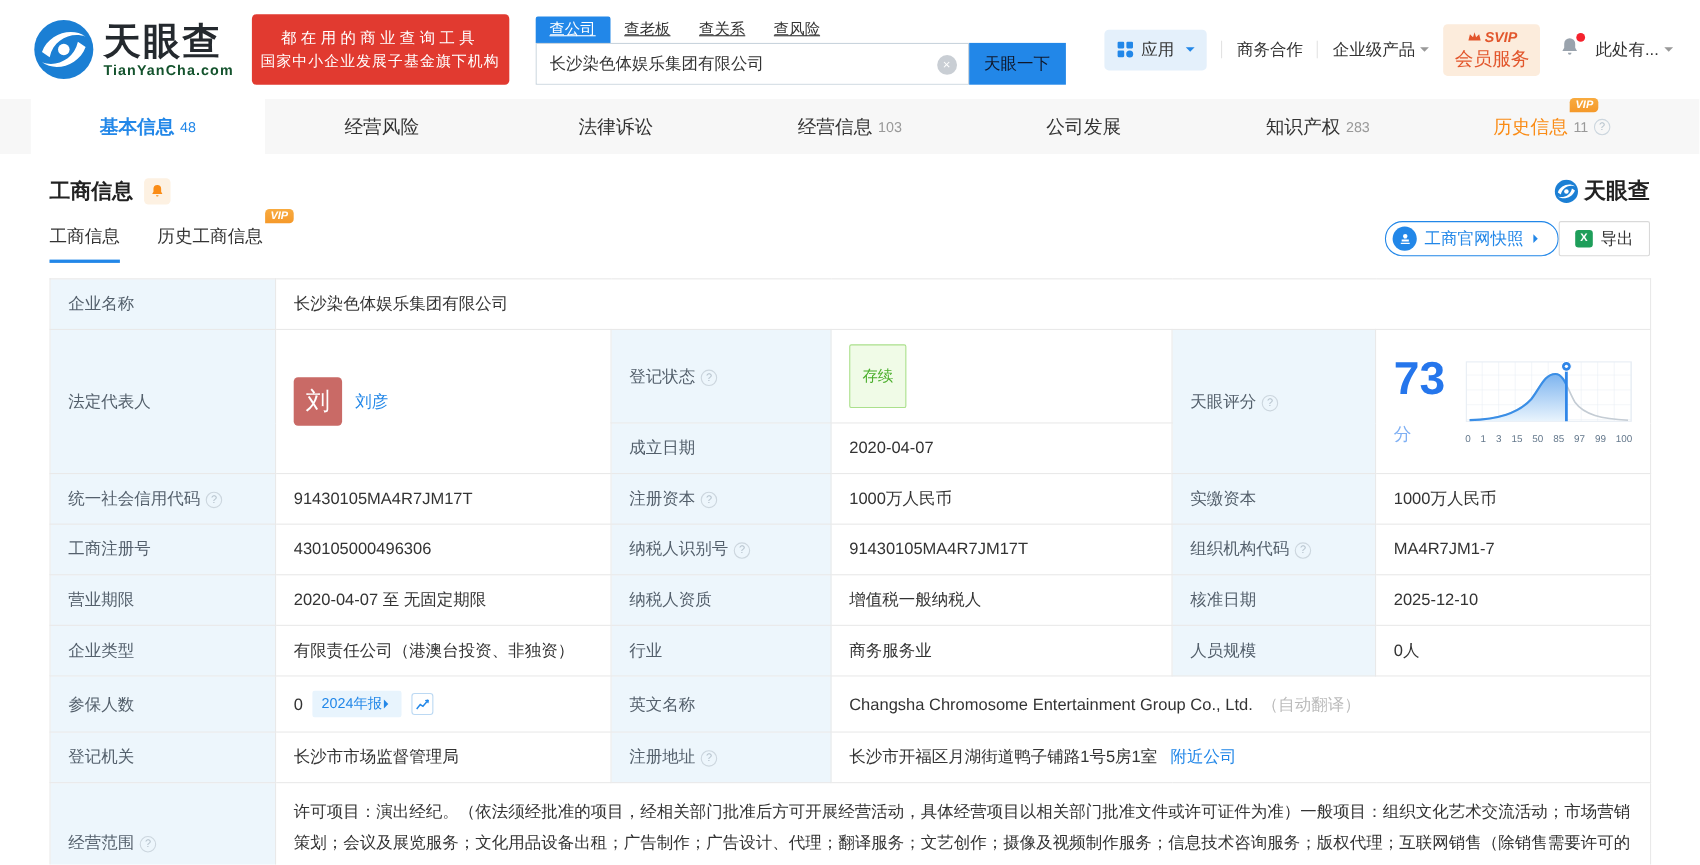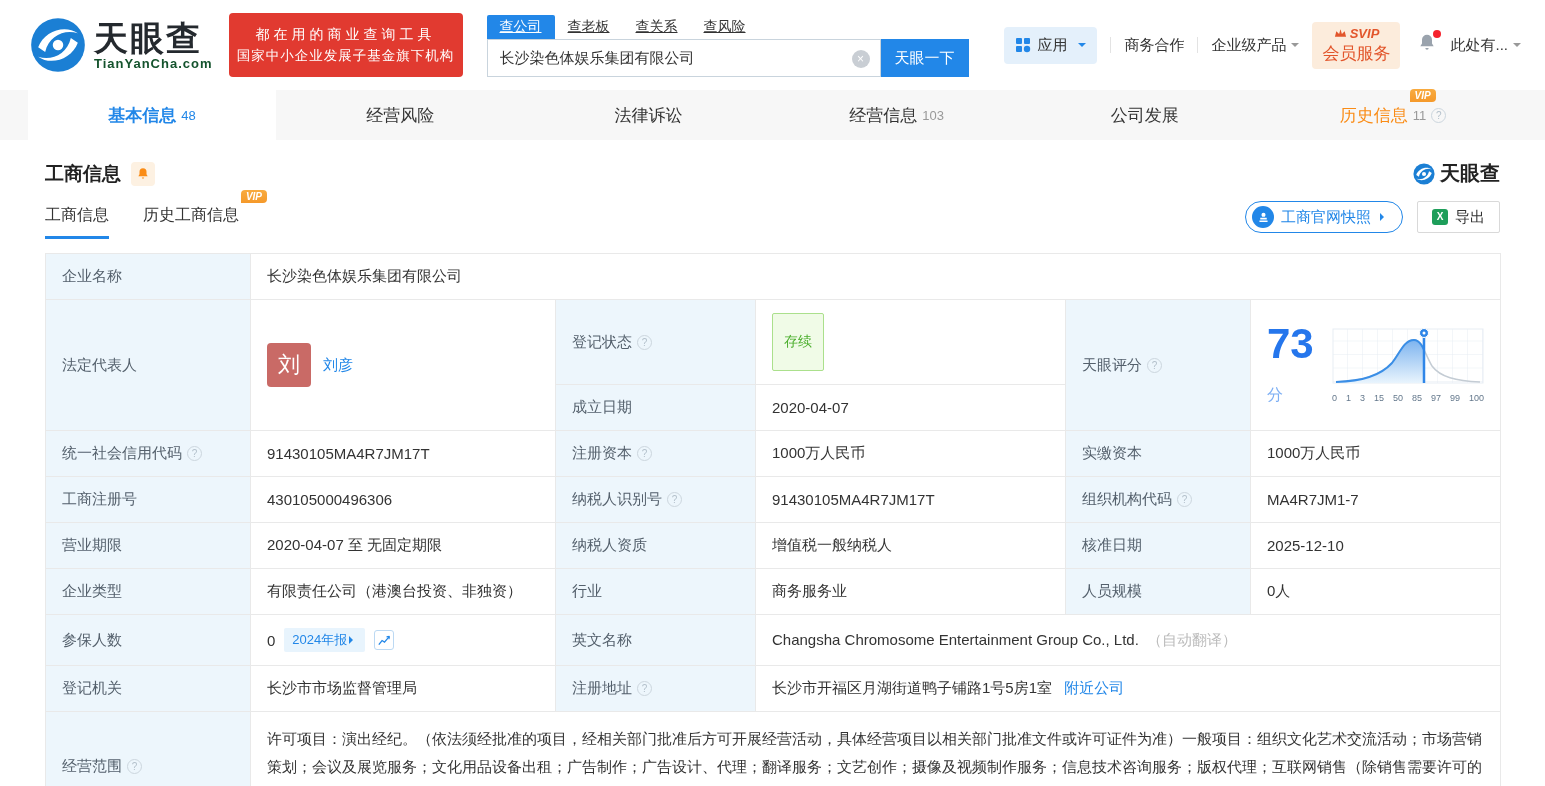--- a/index.html
+++ b/index.html
@@ -19,21 +19,21 @@
   .search-area { margin-left:24px; }
   .search-tabs { display:flex; align-items:flex-end; height:26px; }
   .stab { font-size:14px; color:#333; padding:3px 13px; cursor:pointer;text-decoration:underline; }
   .stab.active { background:#2287e8; color:#fff; border-radius:2px 2px 0 0; }
   .search-row { display:flex; }
   .search-box { position:relative; width:394px; height:38px; border:1px solid #c9d4dd; background:#fff; }
   .search-box input { width:100%; height:100%; border:none; outline:none; padding:0 36px 0 12px;
                       font-size:15px; color:#333; font-family:inherit; }
   .clear-ic { position:absolute; right:10px; top:10px; width:18px; height:18px; border-radius:50%;
               background:#c9ced4; color:#fff; font-size:12px; line-height:18px; text-align:center; cursor:pointer;}
-  .search-btn { width:88px; height:38px; background:#2287e8; color:#ffffff; border:none; font-size:15px;
+  .search-btn { width:88px; height:38px; background:#2287e8; color:#0f172a; border:none; font-size:15px;
                 cursor:pointer; font-family:inherit; }
   .top-right { margin-left:auto; display:flex; align-items:center; gap:13px; }
   .apps-pill { display:flex; align-items:center; gap:6px; background:#e4f0fb; border-radius:4px;
                padding:9px 11px; font-size:15px; cursor:pointer; }
   .vdiv { width:1px; height:16px; background:#e3e3e3; }
   .nav-link { font-size:15px; color:#333; cursor:pointer; display:flex; align-items:center; }
   .svip-pill { background:#fcecdc; border-radius:4px; padding:4px 10px; text-align:center; cursor:pointer; }
   .svip-top { display:flex; align-items:center; gap:3px; justify-content:center;
               color:#e2562c; font-size:13px; font-weight:bold; font-style:italic; }
   .svip-bottom { color:#e2562c; font-size:17px; margin-top:1px; }
@@ -63,21 +63,21 @@
   .sec-title { font-size:19px; font-weight:bold; color:#222; }
   .bell-chip { width:24px; height:24px; background:#fdf1e2; border-radius:4px; display:flex;
                align-items:center; justify-content:center; cursor:pointer; }
   .watermark { display:flex; align-items:center; gap:5px; }
   .watermark svg { width:22px; height:22px; }
   .wm-text { font-size:20px; font-weight:bold; color:#222; }
   .sub-row { margin-top:14px; display:flex; align-items:flex-end; justify-content:space-between; }
   .sub-tabs { display:flex; gap:34px; }
   .subtab { font-size:16px; color:#333; padding-bottom:10px; cursor:pointer; position:relative; }
   .subtab.active { border-bottom:3px solid #2287e8; }
-  .actions { display:flex; gap:14px; padding-bottom:6px; }
+  .actions { display:flex; padding-bottom:6px; }
   .snap-btn { display:flex; align-items:center; gap:7px; height:32px; padding:0 14px 0 6px;
               border:1px solid #2287e8; border-radius:16px; color:#2287e8; font-size:15px;
               background:#fff; cursor:pointer; }
   .snap-ic { width:22px; height:22px; border-radius:50%; background:#2287e8; display:flex;
              align-items:center; justify-content:center; }
   .tri-r { display:inline-block; width:0; height:0; border:4px solid transparent;
            border-left-color:currentColor; margin-left:2px; }
   .export-btn { display:flex; align-items:center; gap:7px; height:32px; padding:0 14px;
                 border:1px solid #d9d9d9; border-radius:2px; background:#fff; color:#333;
                 font-size:15px; cursor:pointer; }
@@ -195,20 +195,24 @@
   </div>
   <div class="mtab">
     <span class="tlab">法律诉讼</span>
   </div>
   <div class="mtab">
     <span class="tlab">经营信息</span>
     <span class="cnt">103</span>
   </div>
   <div class="mtab">
     <span class="tlab">公司发展</span>
+  </div>
+  <div class="mtab">
+    <span class="tlab">知识产权</span>
+    <span class="cnt">283</span>
   </div>
   <div class="mtab history">
     <span class="tlab-wrap">
       <span class="tlab">历史信息</span>
       <span class="vip-badge">VIP</span>
     </span>
     <span class="cnt">11</span>
     <span class="q">?</span>
   </div>
 </div>

